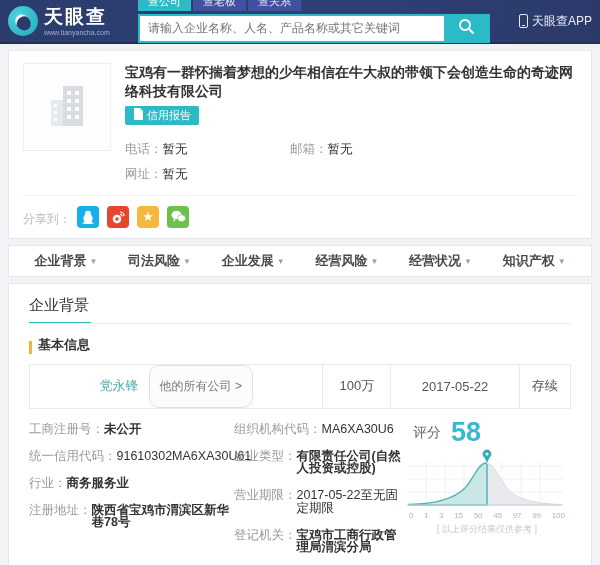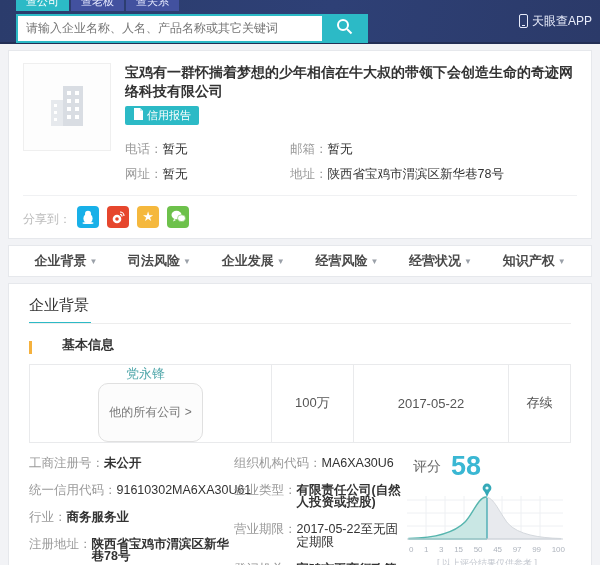--- a/index.html
+++ b/index.html
@@ -83,35 +83,35 @@
   .nav-item {
     flex:1; text-align:center; font-size:13px; font-weight:bold; color:#4a4a4a;
     cursor:pointer; white-space:nowrap;
   }
   .nav-caret { font-size:8px; color:#9aa0a8; margin-left:3px; vertical-align:1px; }
   
   .main-card { padding:12px 20px 14px; }
   .sec-title { font-size:15px; color:#333; padding-bottom:7px; }
   .sec-underline { height:2px; background:#2cbac6; width:62px; }
   .sec-border { border-top:1px solid #ededed; margin-top:-1px; }
-  .subsec { display:flex; align-items:flex-end; margin-top:12px;gap:24px; }
+  .subsec { display:flex; align-items:flex-end; margin-top:12px; }
   .subsec-bar { width:3px; height:13px; background:#f5b13d; margin-right:6px; }
   .subsec-title { font-size:13px; font-weight:bold; color:#333; }
   
   table.base { width:100%; border-collapse:collapse; margin-top:10px; }
   table.base th {
     background:#fafbfc; border:1px solid #e9eaec; font-weight:normal;
     font-size:12.5px; color:#666; height:30px;
   }
   table.base td { border:1px solid #e9eaec; text-align:center; height:44px; font-size:13px; color:#555; }
-  .rep-cell { display:flex; align-items:center; justify-content:center;flex-direction:column; }
+  .rep-cell { display:flex; align-items:center; justify-content:center; }
   .rep-link { color:#52a8ab; cursor:pointer; margin-right:10px; }
   .rep-btn {
     font-size:12px; color:#777; border:1px solid #e0e0e0; background:#fcfcfc;
-    padding:20px 10px; border-radius:10px; cursor:pointer;
+    padding:12px 10px; border-radius:10px; cursor:pointer;
     font-family:"Liberation Sans","DejaVu Sans",sans-serif;
   }
   .col-rep { width:40%; } .col-s { width:20%; }
   
   .info-area { display:flex; margin-top:14px; }
   .info-cols { flex:1; display:flex; }
   .info-col { line-height:1; }
   .info-col.left { width:205px; }
   .info-col.right { flex:1; }
   .info-row { display:flex; margin-bottom:14.5px; font-size:12.5px; align-items:baseline; }
@@ -125,20 +125,27 @@
   .score-value { font-size:27px; font-weight:bold; color:#3ab7d3; margin-left:10px; line-height:1; }
   .score-chart { margin-top:2px; }
   .score-axis { display:flex; justify-content:space-between; width:156px; margin:0 auto; }
   .score-axis span { font-size:8px; color:#aeb4bd; }
   .score-caption { text-align:center; font-size:9px; color:#c3c7cf; margin-top:3px; }
 </style>
 </head>
 <body>
 
 <div class="header">
+  <div class="logo">
+    <div class="logo-eye"></div>
+    <div class="logo-text">
+      <div class="logo-title">天眼查</div>
+      <div class="logo-sub">www.tianyancha.com</div>
+    </div>
+  </div>
   <div class="search-wrap">
     <div class="search-tabs">
       <div class="search-tab active">查公司</div>
       <div class="search-tab">查老板</div>
       <div class="search-tab">查关系</div>
     </div>
     <div class="search-bar">
       <input class="search-input" placeholder="请输入企业名称、人名、产品名称或其它关键词" style="">
       <button class="search-btn">
         <span>
@@ -198,24 +205,20 @@
           </div>
           <div class="contact-cell">
             <span class="contact-label">邮箱：</span>
             <span class="contact-value">暂无</span>
           </div>
         </div>
         <div class="contact-row">
           <div class="contact-cell c1">
             <span class="contact-label">网址：</span>
             <span class="contact-value">暂无</span>
-          </div>
-          <div class="contact-cell">
-            <span class="contact-label">地址：</span>
-            <span class="contact-value">陕西省宝鸡市渭滨区新华巷78号</span>
           </div>
         </div>
       </div>
     </div>
   </div>
   <div class="company-divider"></div>
   <div class="share-row">
     <span class="share-label">分享到：</span>
     <span class="share-ic share-qq">
       <svg width="14" height="14" viewBox="0 0 14 14">

